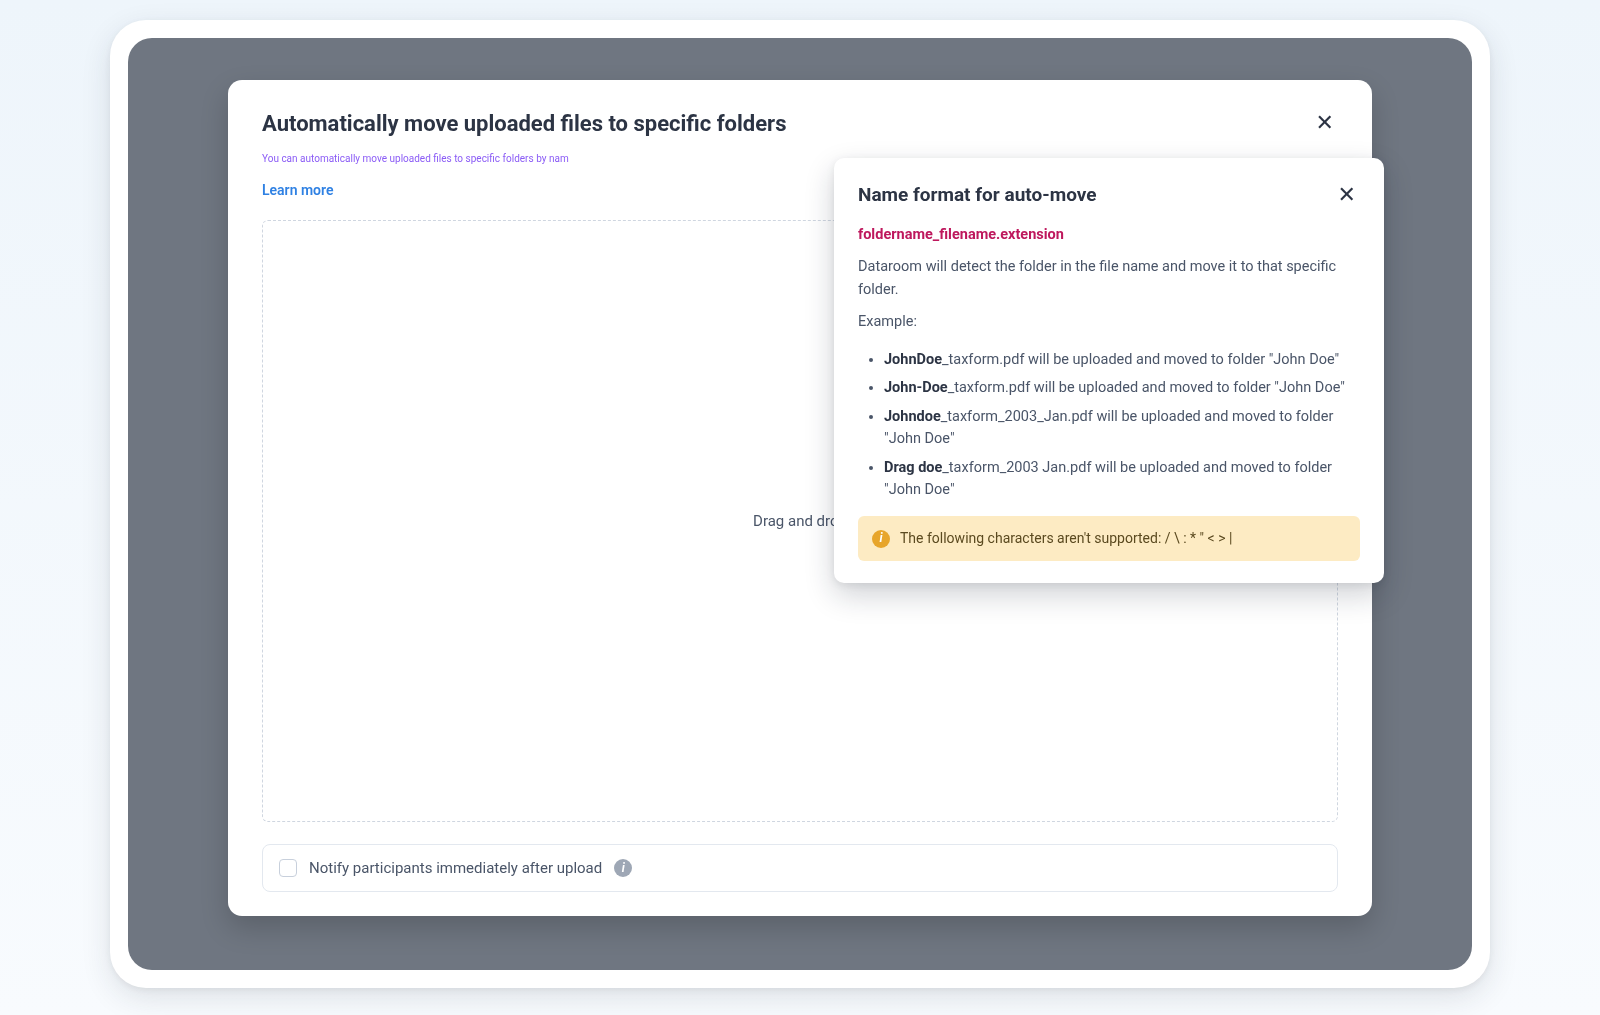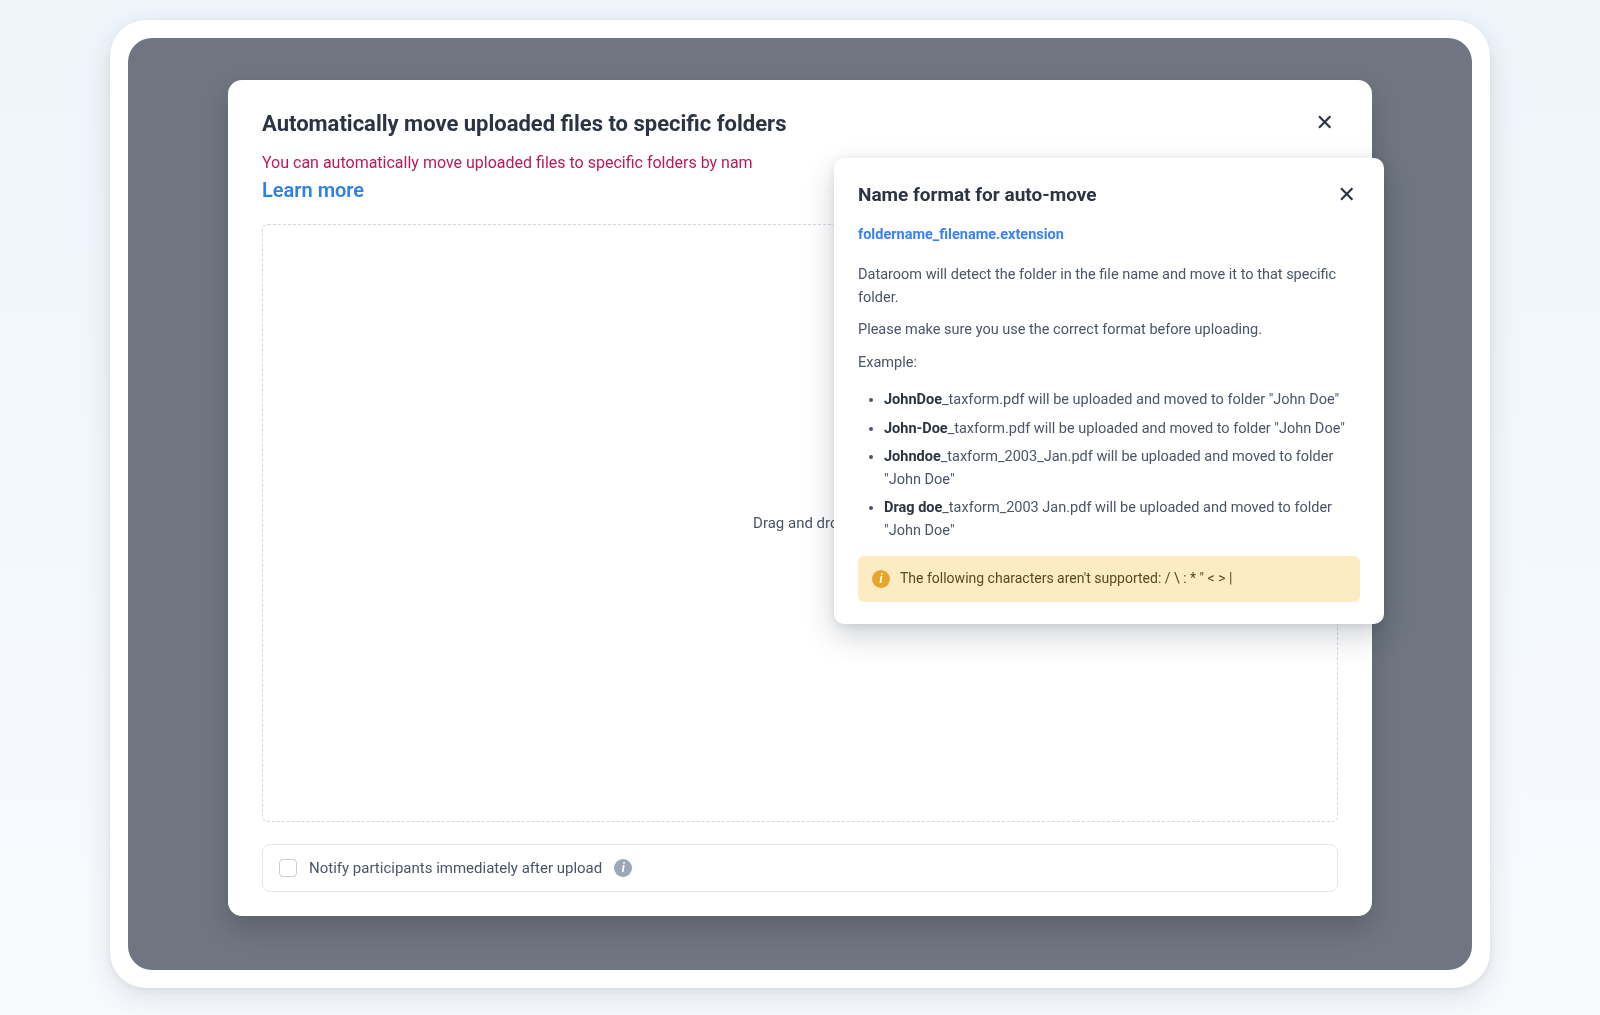--- a/index.html
+++ b/index.html
@@ -54,31 +54,31 @@
     color: #2c3444;
   }
   .close-x {
     font-size: 22px;
     color: #2c3444;
     cursor: pointer;
     line-height: 1;
     padding: 4px;
   }
   .modal-desc {
-    font-size: 16px;
-    color: #be185d;
+    font-size: 10px;
+    color: #8b5cf6;
     line-height: 1.4;
   }
   .learn-more {
     color: #2f81e3;
     font-weight: 600;
-    font-size: 20px;
+    font-size: 14px;
     cursor: pointer;
     display: inline-block;
-    margin-top: 4px;
+    margin-top: 16px;
   }
   .dropzone {
     margin-top: 22px;
     border: 1.5px dashed #cfd6e0;
     border-radius: 6px;
     flex: 1;
     display: flex;
     align-items: center;
     justify-content: center;
     color: #4a5568;
@@ -142,22 +142,22 @@
     gap: 12px;
   }
   .popover-title {
     font-size: 19px;
     font-weight: 700;
     color: #2c3444;
   }
   .popover p { margin-bottom: 10px; }
   .popover .fmt {
     font-weight: 700;
-    color: #3b82f6;
-    margin-bottom: 18px;
+    color: #be185d;
+    margin-bottom: 10px;
   }
   .popover ul {
     padding-left: 26px;
     margin-top: 15px;
     margin-bottom: 14px;
   }
   .popover ul li { margin-bottom: 6px; }
   .popover ul li b { color: #2c3444; }
   .warning {
     background: #fdebc3;
@@ -209,21 +209,20 @@
       </div>
     </div>
 
     <div class="popover">
       <div class="popover-header">
         <div class="popover-title">Name format for auto-move</div>
         <div class="close-x">✕</div>
       </div>
       <p class="fmt">foldername_filename.extension</p>
       <p>Dataroom will detect the folder in the file name and move it to that specific folder.</p>
-      <p>Please make sure you use the correct format before uploading.</p>
       <p>Example:</p>
       <ul>
         <li><b>JohnDoe</b><span>_taxform.pdf will be uploaded and moved to folder "John Doe"</span></li>
         <li><b>John-Doe</b><span>_taxform.pdf will be uploaded and moved to folder "John Doe"</span></li>
         <li><b>Johndoe</b><span>_taxform_2003_Jan.pdf will be uploaded and moved to folder "John Doe"</span></li>
         <li><b>Drag doe</b><span>_taxform_2003 Jan.pdf will be uploaded and moved to folder "John Doe"</span></li>
       </ul>
       <div class="warning">
         <span class="warn-icon">i</span>
         <span>The following characters aren't supported: / \ : * " &lt; &gt; |</span>

